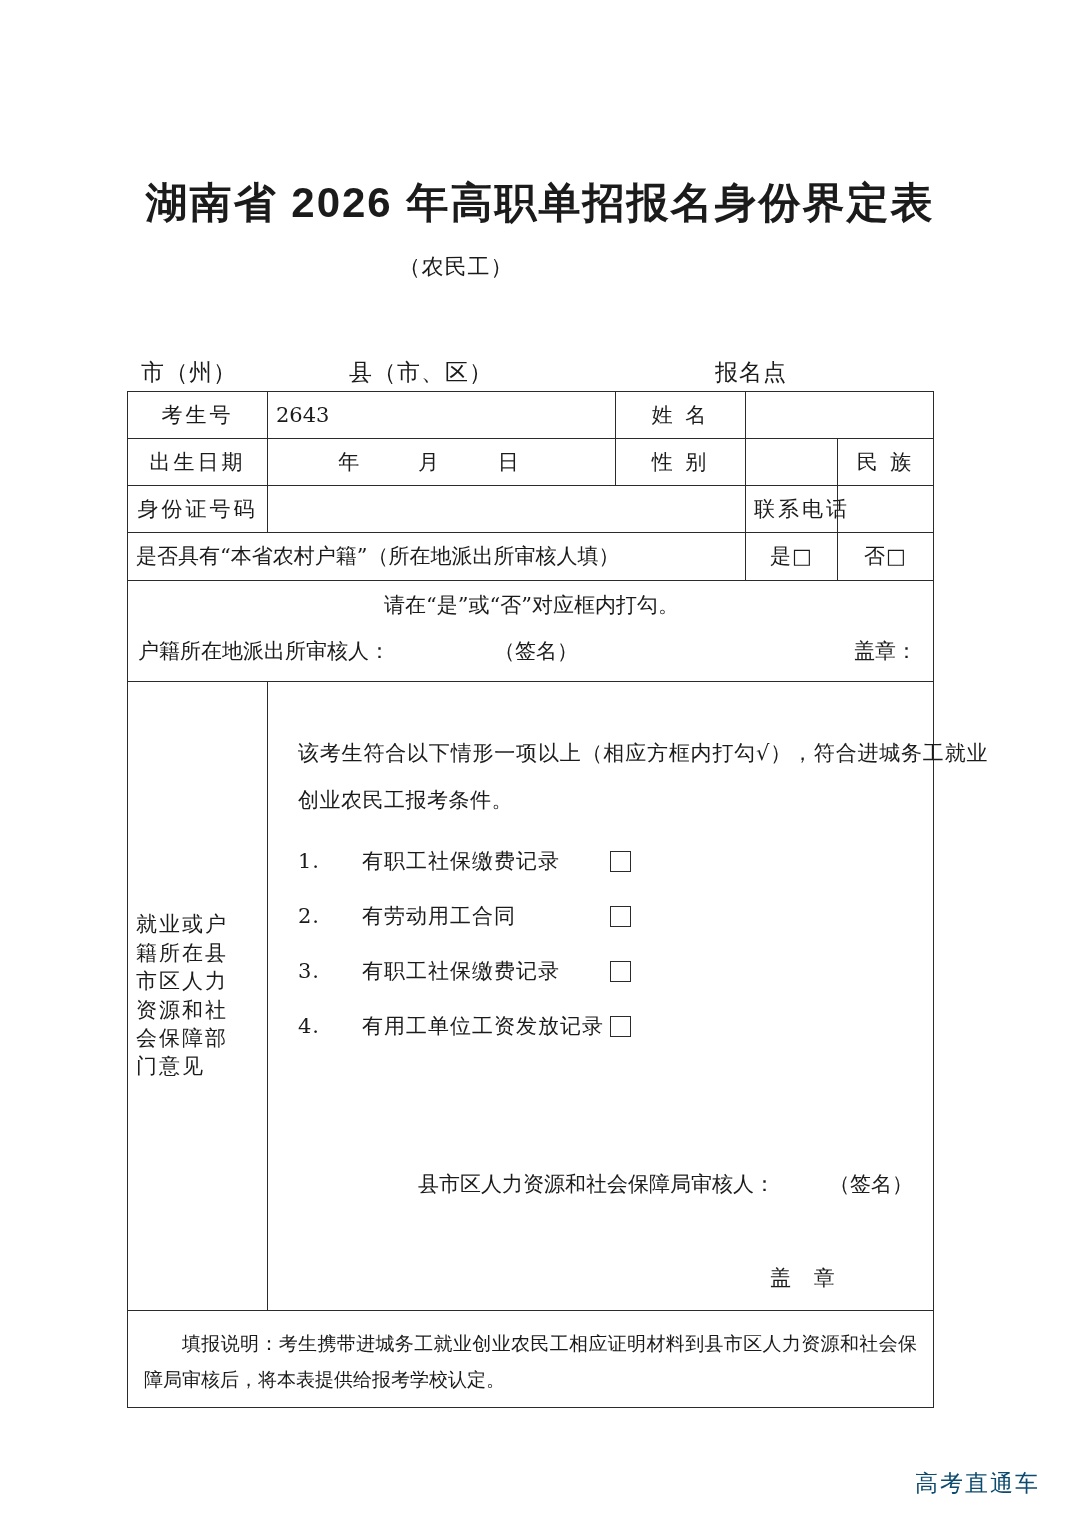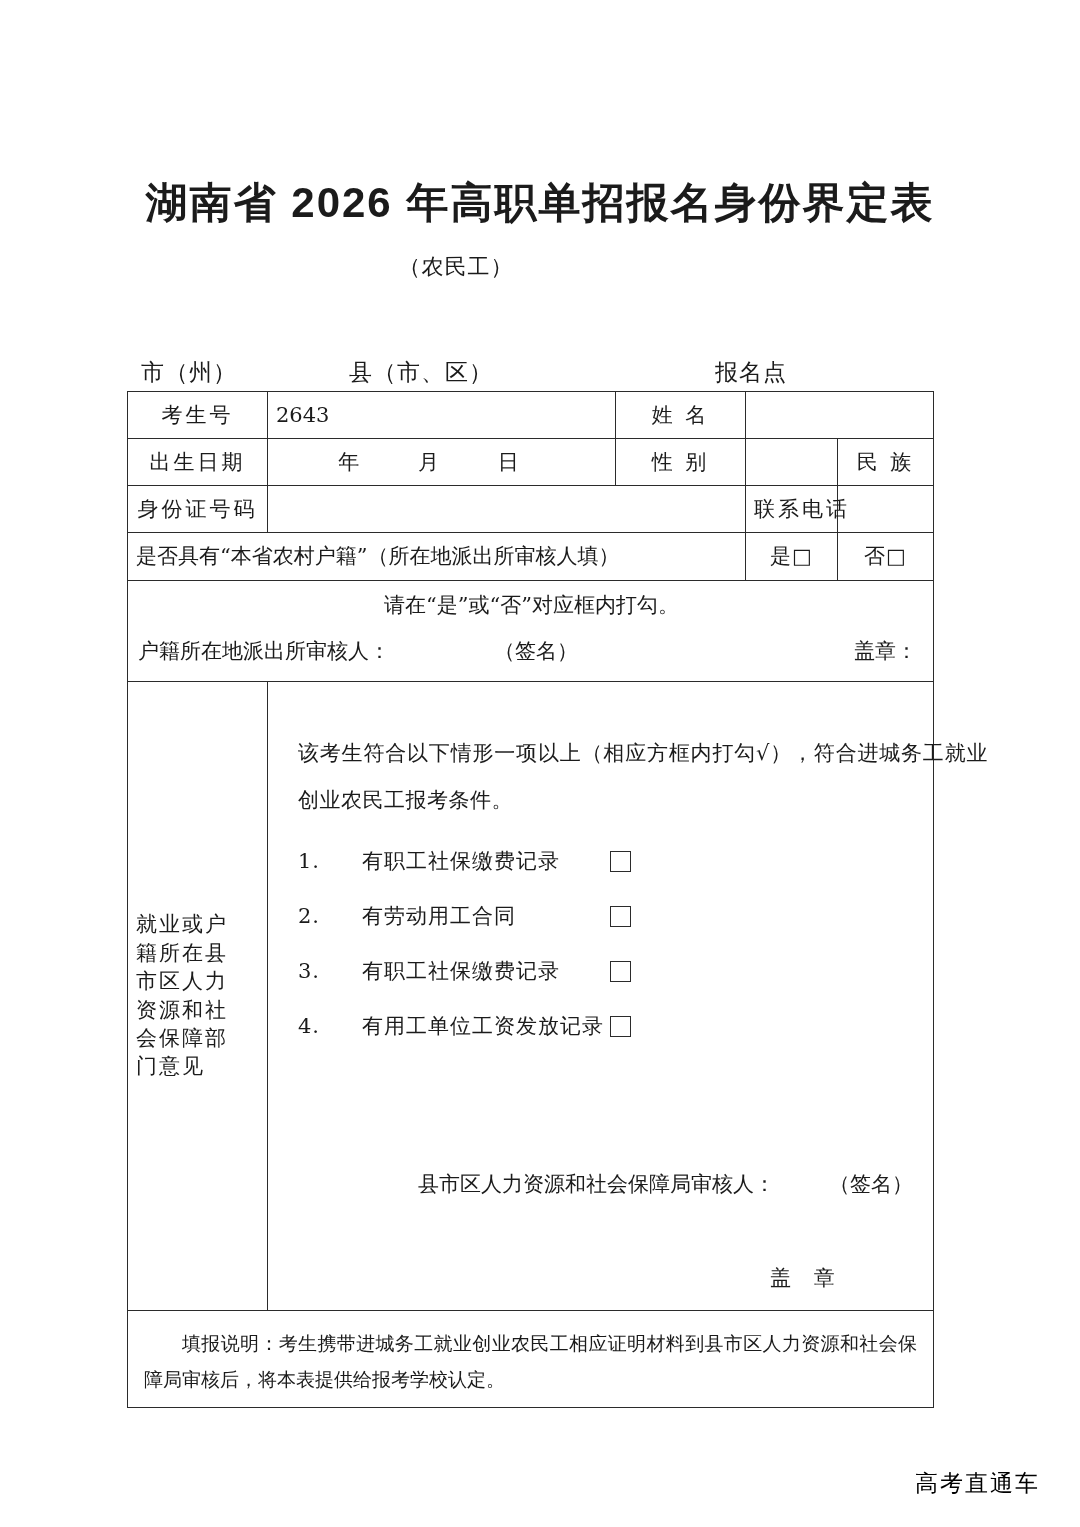--- a/index.html
+++ b/index.html
@@ -193,21 +193,21 @@
     letter-spacing: 0px;
   }
   .foot-row .indent { text-indent: 2em; display: block; }
 
   
   .watermark {
     position: absolute;
     right: 40px;
     bottom: 28px;
     font-size: 23px;
-    color: #000000;
+    color: #0c4a6e;
     letter-spacing: 2px;
     font-family: "DejaVu Sans", "Liberation Sans", sans-serif;
   }
 </style>
 </head>
 <body>
 
 <div class="page">
 
   <div class="title">湖南省 2026 年高职单招报名身份界定表</div>

